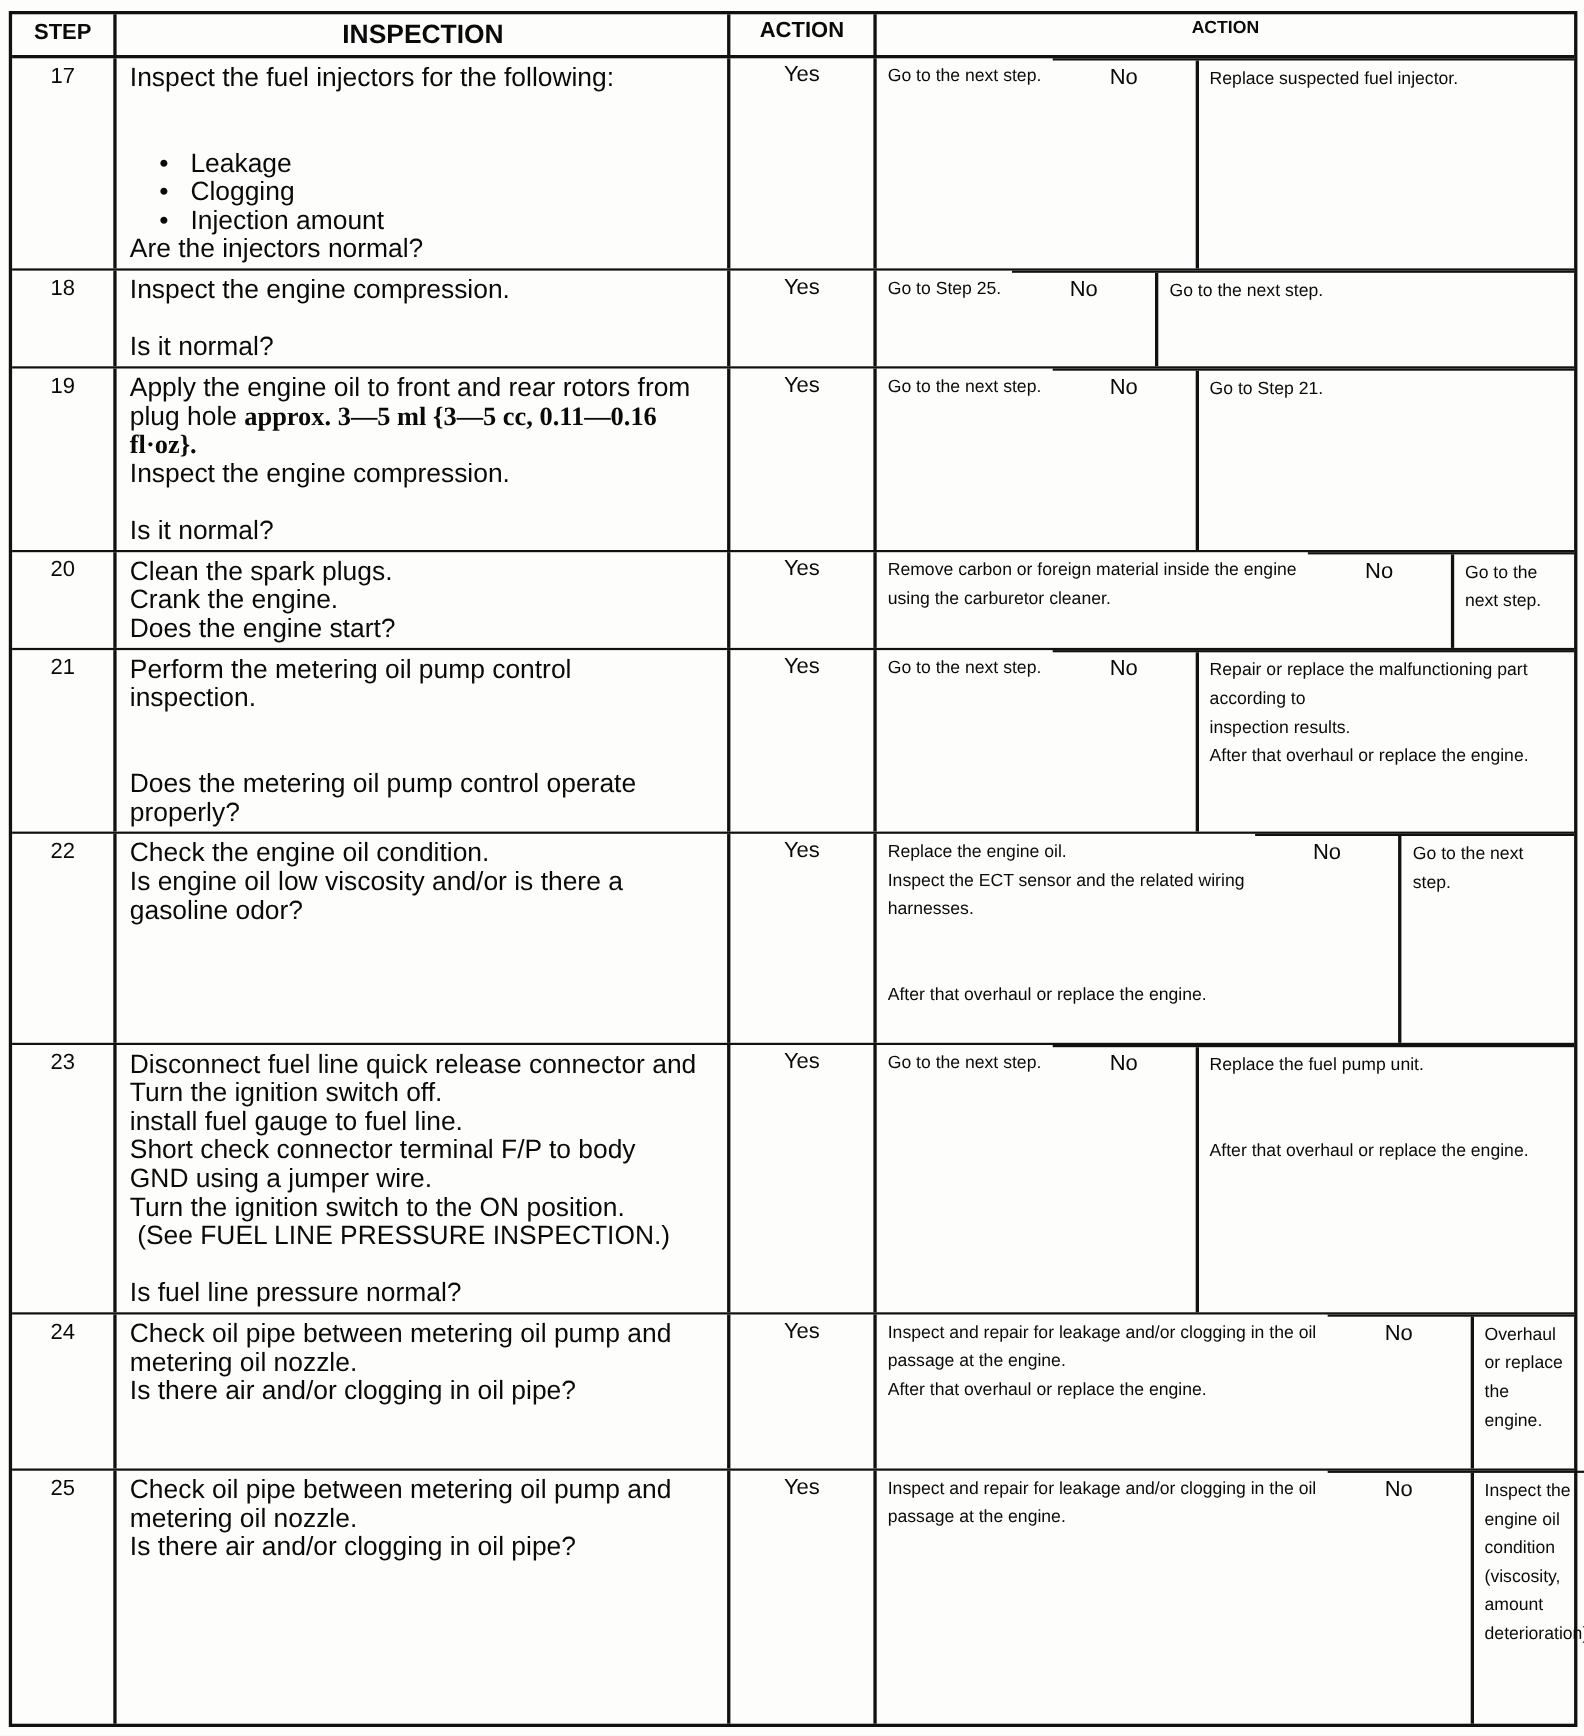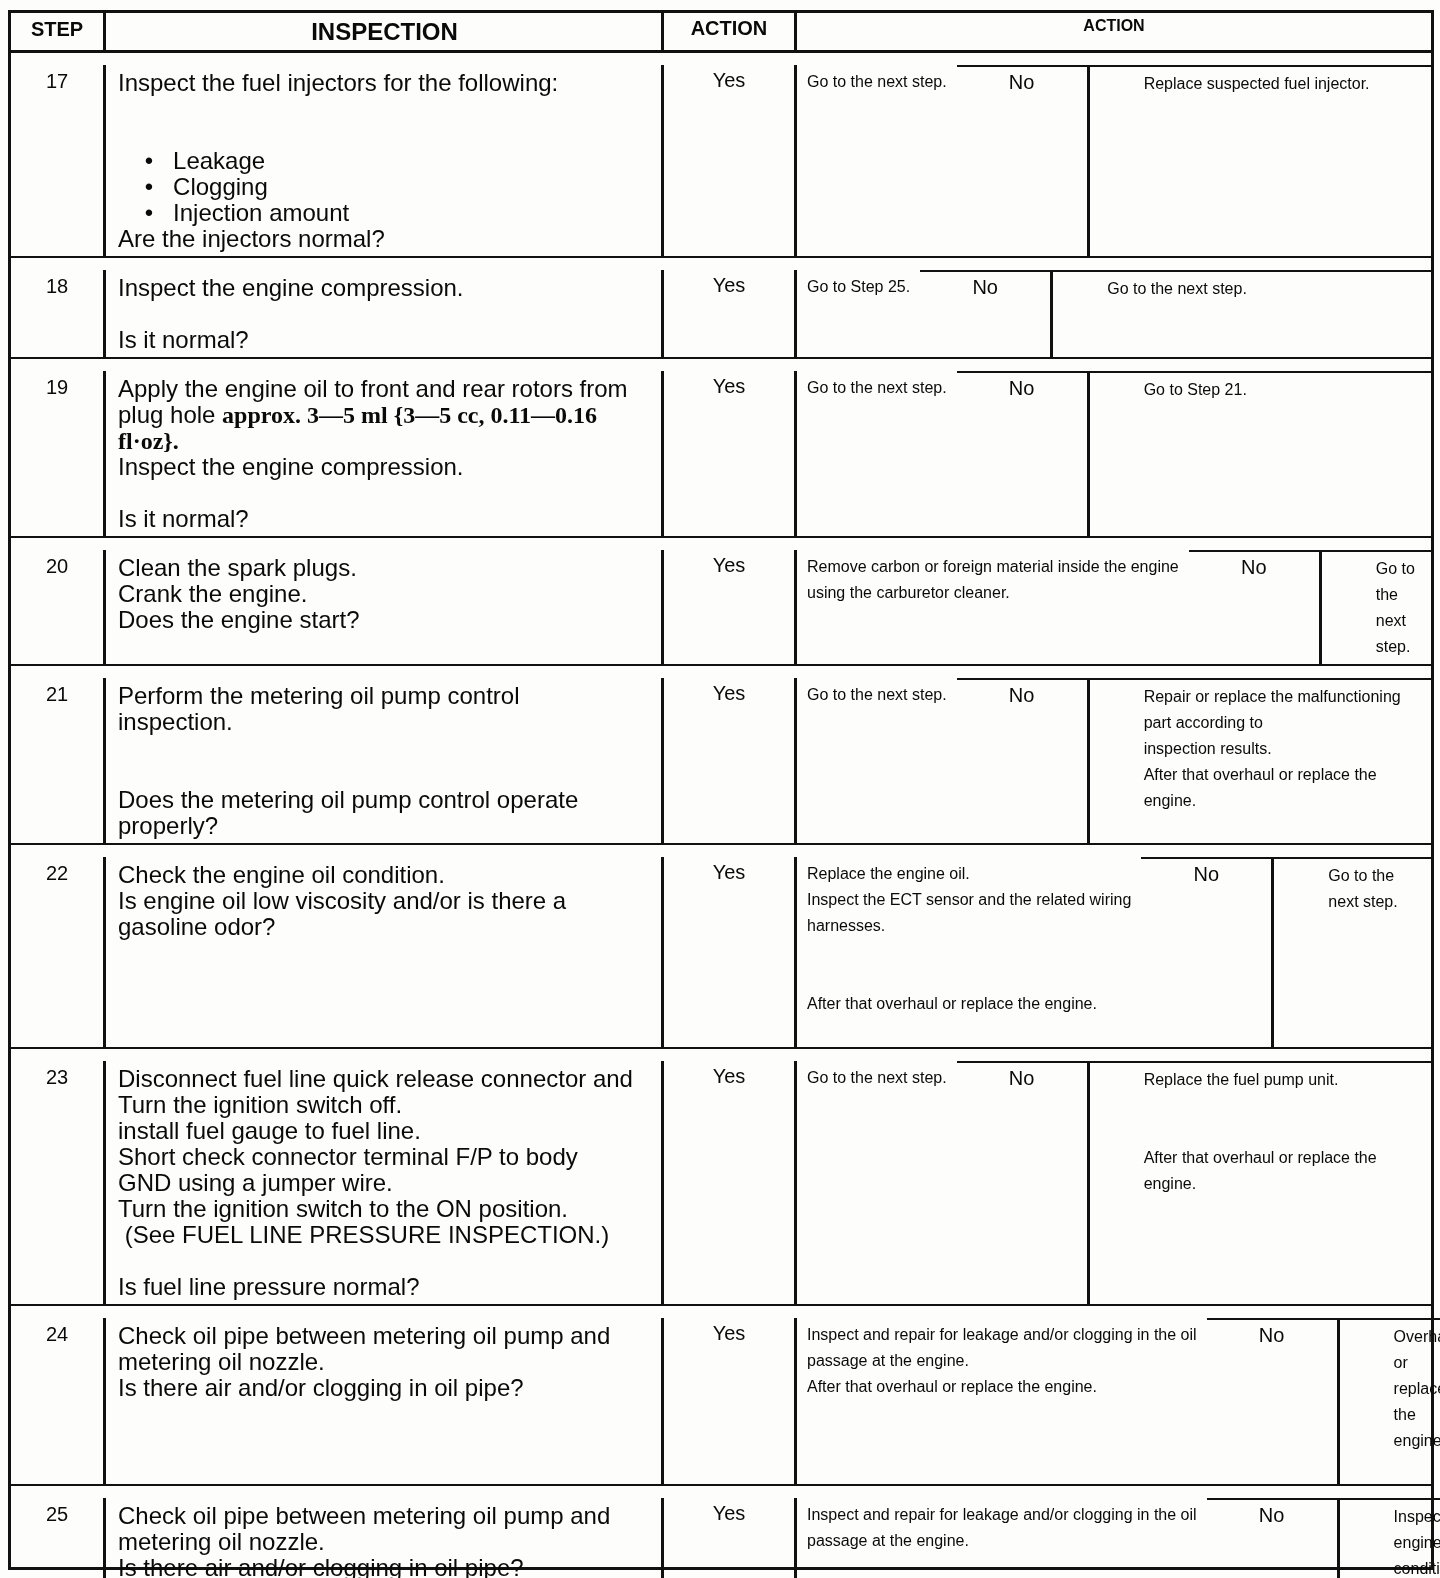--- a/index.html
+++ b/index.html
@@ -14,32 +14,32 @@
     border:3px solid #111;
     display:flex; flex-direction:column;
     background:#fdfdfc;
   }
   .header {
     display:flex; flex:none;
     border-bottom:3px solid #111;
     font-weight:bold; font-size:21px;
   }
   .header .cell { padding:4px 4px 5px 4px; text-align:center; min-height:0; }
-  .row { display:flex; flex:none; border-bottom:2px solid #111;margin-top:12px; }
+  .row { display:flex; flex:none; border-bottom:2px solid #111; }
   .row:last-child { border-bottom:none; flex:1; }
   .cell { min-height:100%; }
   .col-step  { width:95px;  flex:none; border-right:3px solid #111; text-align:center; }
   .col-insp  { width:558px; flex:none; border-right:3px solid #111; }
   .col-res   { width:133px; flex:none; border-right:3px solid #111; text-align:center; }
   .col-act   { flex:1; }
   .cell.col-step { font-size:20px; padding-top:5px; }
   .cell.col-insp { font-size:24px; padding:5px 10px 4px 12px; }
   .subcol { flex:1; display:flex; flex-direction:row; }
   .subrow { display:flex; flex:none; }
-  .subrow:last-child { flex:1;gap:44px; }
+  .subrow:last-child { flex:1; }
   .subrow + .subrow { border-top:2px solid #111; }
   .cell.col-res { font-size:20px; padding-top:4px; }
   .cell.col-act { font-size:16px; padding:4px 10px 4px 10px; }
   .line { min-height:26px; line-height:26px; white-space:pre-wrap; }
   b { font-weight:bold;font-family:Liberation Serif, serif; }
 </style>
 </head>
 <body>
 
 <div class="page">

